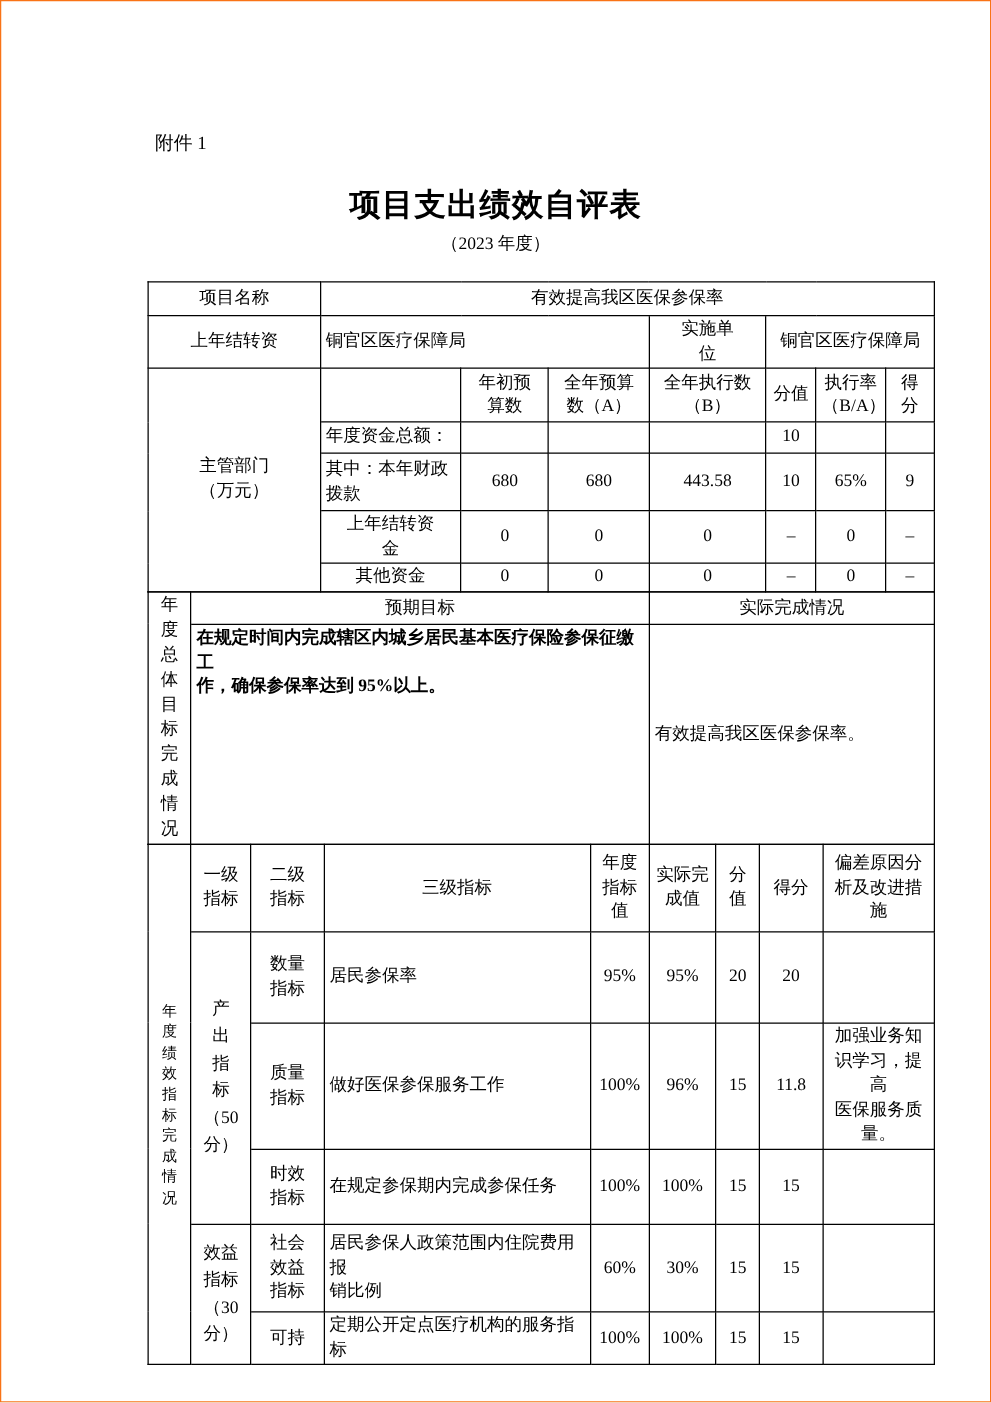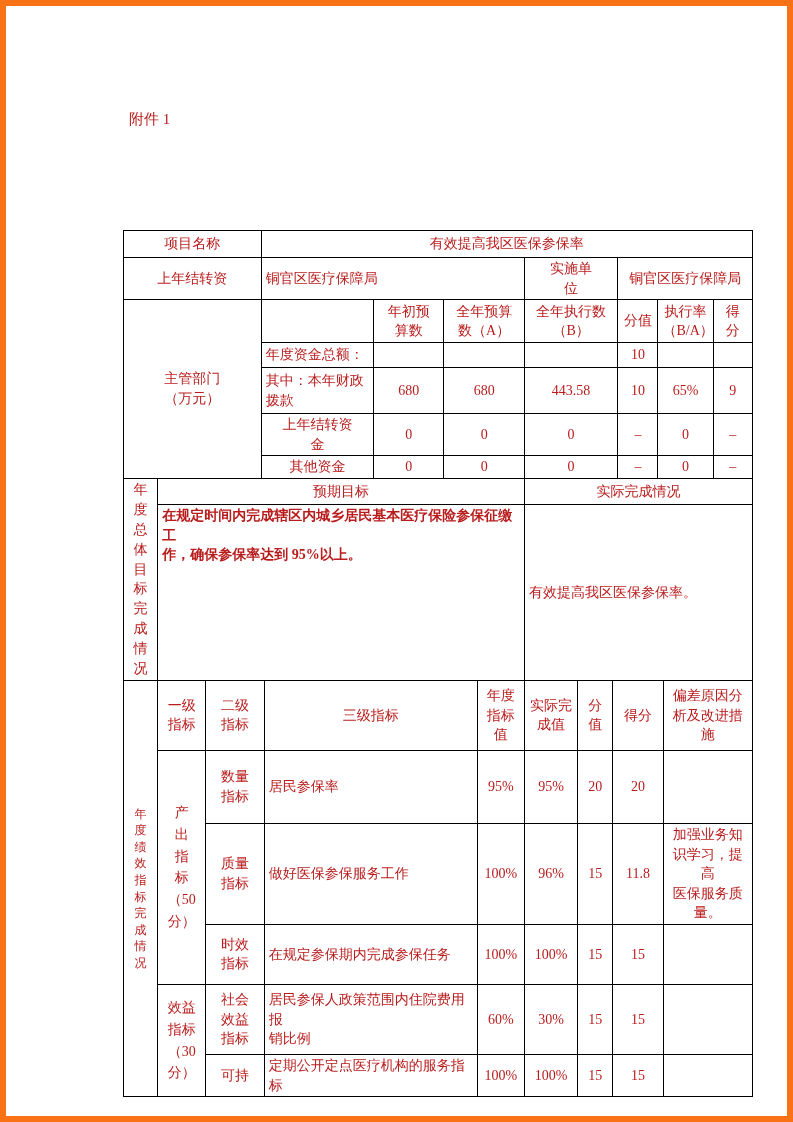--- a/index.html
+++ b/index.html
@@ -2,24 +2,24 @@
 <html><head>
 <meta charset="utf-8">
 <style>
   * { margin:0; padding:0; box-sizing:border-box; }
   html,body { background:#e8e8e8; }
   .page {
     position:relative;
     width:793px; height:1122px;
     background:#ffffff;
     font-family:"Liberation Serif","DejaVu Serif",serif;
-    color:#b91c1c;
+    color:#000000;
     overflow:hidden;
     margin:0 auto;
-    border:6px solid #f97316;
+    border:1px solid #f97316;
   }
   .attachment {
     position:absolute; left:123px; top:104px;
     font-size:15px;
   }
   .doc-title {
     position:absolute; left:0; top:146px; width:100%;
     text-align:center; font-size:25px; font-weight:bold;
     letter-spacing:1px;
     font-family:"Liberation Sans","DejaVu Sans",sans-serif;
@@ -48,20 +48,22 @@
   td.vert-label { font-size:14px; line-height:1.42; padding:1px 2px; }
   td.vert-label-sm { font-size:12px; line-height:1.38; padding:1px 1px; }
   td.group-label { line-height:1.55; }
 </style>
 </head>
 <body>
 
 <div class="page">
 
   <div class="attachment">附件 1</div>
+  <div class="doc-title">项目支出绩效自评表</div>
+  <div class="doc-subtitle">（2023 年度）</div>
 
   <div class="tables">
 
     <table>
       <colgroup>
         <col style="width:137px">
           <col style="width:112px">
           <col style="width:70px">
           <col style="width:80px">
         <col style="width:93px">

